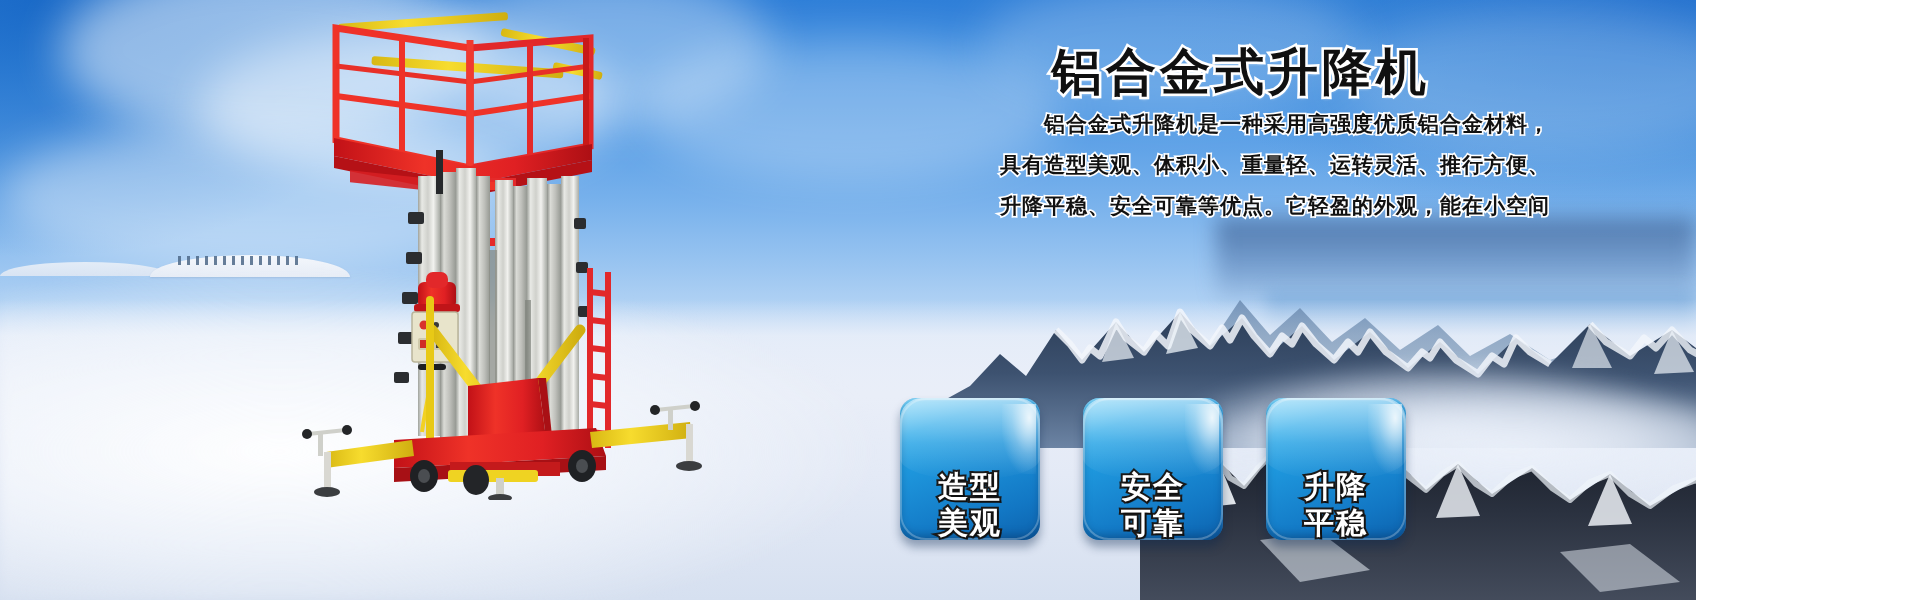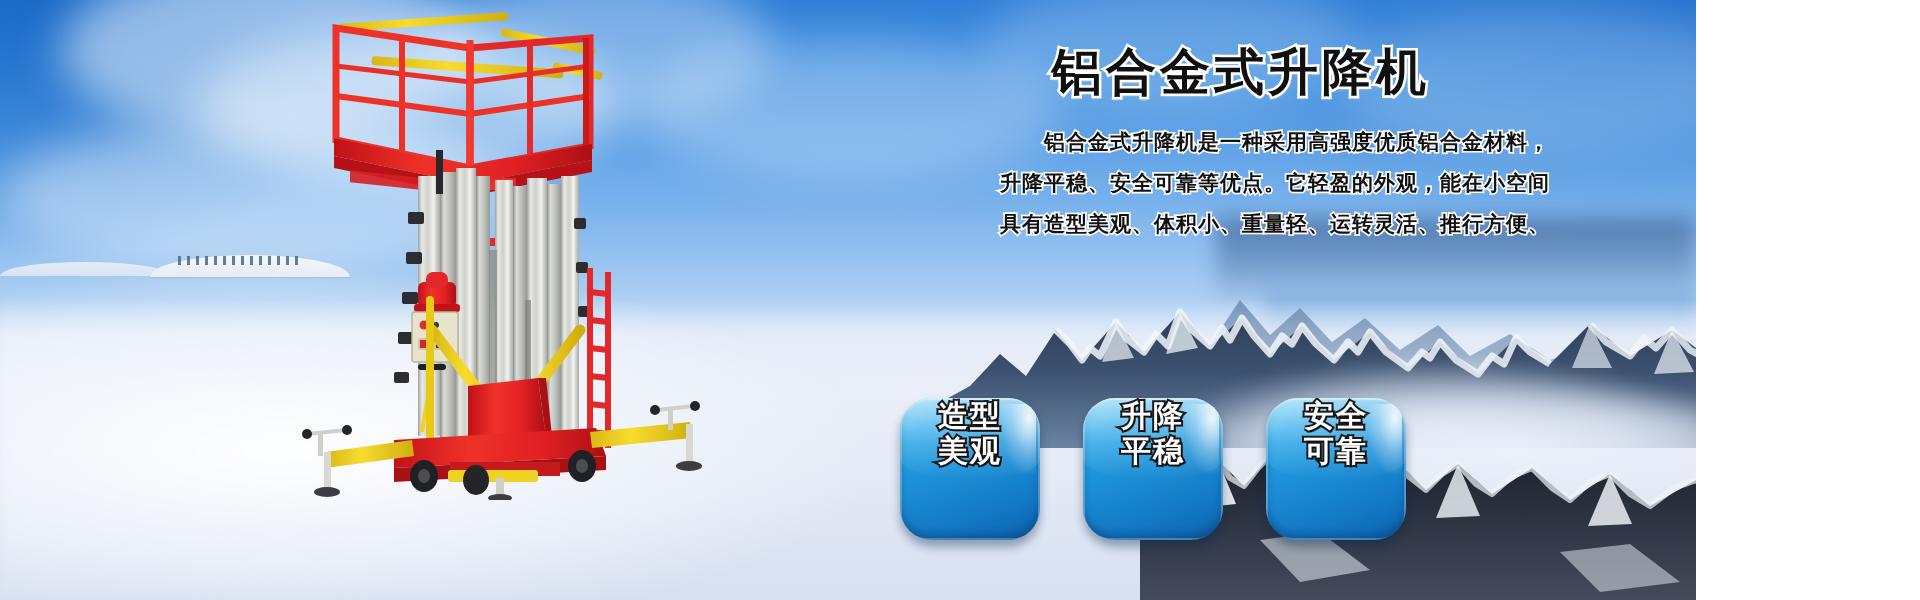--- a/index.html
+++ b/index.html
@@ -109,42 +109,42 @@
   .copy{position:absolute;left:760px;top:44px;width:820px;}
   .headline{
     font-size:50px;font-weight:bold;letter-spacing:4px;color:#101010;
     text-align:right;line-height:1.12;
     padding-right:150px;
     -webkit-text-stroke:5px #ffffff;
     paint-order:stroke fill;
     text-shadow:0 2px 3px rgba(255,255,255,.9);
   }
   .desc{
-    margin-top:22px;text-align:right;padding-right:30px;
+    margin-top:4px;text-align:right;padding-right:30px;
     color:#111;font-size:21px;font-weight:bold;letter-spacing:1px;line-height:1.95;
     -webkit-text-stroke:3.2px #ffffff;
     paint-order:stroke fill;
   }
   .desc div{white-space:nowrap;}
 
   
   .badges{
     position:absolute;left:900px;top:398px;
     display:flex;gap:43px;
   }
   .badge{
-    position:relative;width:140px;height:142px;border-radius:32px;
+    position:relative;width:140px;height:142px;border-radius:16px;
     background:
       linear-gradient(160deg,#4fc4f5 0%, #23a6e8 20%, #1b8ed6 50%, #1277c4 78%, #0d62ad 100%);
     box-shadow:
       0 7px 10px rgba(10,40,80,.38),
       inset 0 -5px 9px rgba(5,45,90,.40),
       inset 0 2px 2px rgba(255,255,255,.35);
     overflow:hidden;
-    display:flex;align-items:flex-start;justify-content:center;
+    display:flex;align-items:flex-end;justify-content:center;
   }
   .badge .gloss{
     position:absolute;left:0;right:0;top:0;height:58%;
     background:linear-gradient(180deg, rgba(255,255,255,.60) 0%, rgba(255,255,255,.18) 55%, rgba(255,255,255,0) 100%);
     border-radius:26px 26px 60% 60% / 26px 26px 26px 26px;
     pointer-events:none;
   }
   .badge .hl-right{
     position:absolute;right:4px;top:6px;width:34px;height:70px;
     background:radial-gradient(ellipse at 80% 20%, rgba(255,255,255,.85) 0%, rgba(255,255,255,.25) 45%, rgba(255,255,255,0) 75%);
@@ -425,22 +425,22 @@
         <rect x="206" y="478" width="8" height="20" fill="#cfd0ca"></rect>
         <ellipse cx="210" cy="498" rx="12" ry="4" fill="#3b3d40"></ellipse>
       </g>
     </svg>
   </div>
 
   <div class="copy">
     <div class="headline">铝合金式升降机</div>
     <div class="desc">
       <div>铝合金式升降机是一种采用高强度优质铝合金材料，</div>
+      <div>具有造型美观、体积小、重量轻、运转灵活、推行方便、</div>
       <div>升降平稳、安全可靠等优点。它轻盈的外观，能在小空间</div>
-      <div>具有造型美观、体积小、重量轻、运转灵活、推行方便、</div>
     </div>
   </div>
 
   <div class="badges">
 
     <div class="badge">
       <div class="gloss"></div>
       <div class="hl-right"></div>
       <div class="rim"></div>
       <div class="badge-label">
@@ -448,30 +448,30 @@
         <span>美观</span>
       </div>
     </div>
 
 
     <div class="badge">
       <div class="gloss"></div>
       <div class="hl-right"></div>
       <div class="rim"></div>
       <div class="badge-label">
-        <span>升降</span>
-        <span>平稳</span>
+        <span>安全</span>
+        <span>可靠</span>
       </div>
     </div>
 
     <div class="badge">
       <div class="gloss"></div>
       <div class="hl-right"></div>
       <div class="rim"></div>
       <div class="badge-label">
-        <span>安全</span>
-        <span>可靠</span>
+        <span>升降</span>
+        <span>平稳</span>
       </div>
     </div>
 
   </div>
 
 </div>
 
 </body></html>

